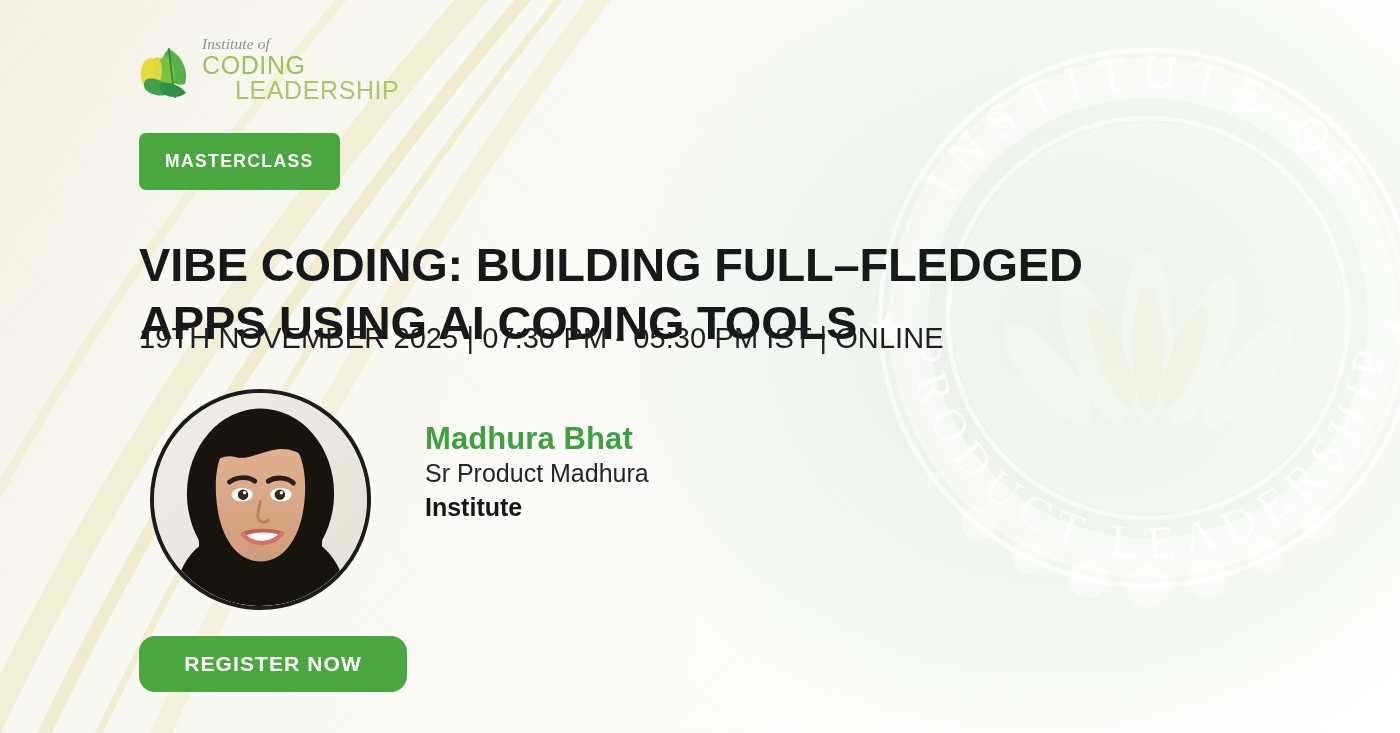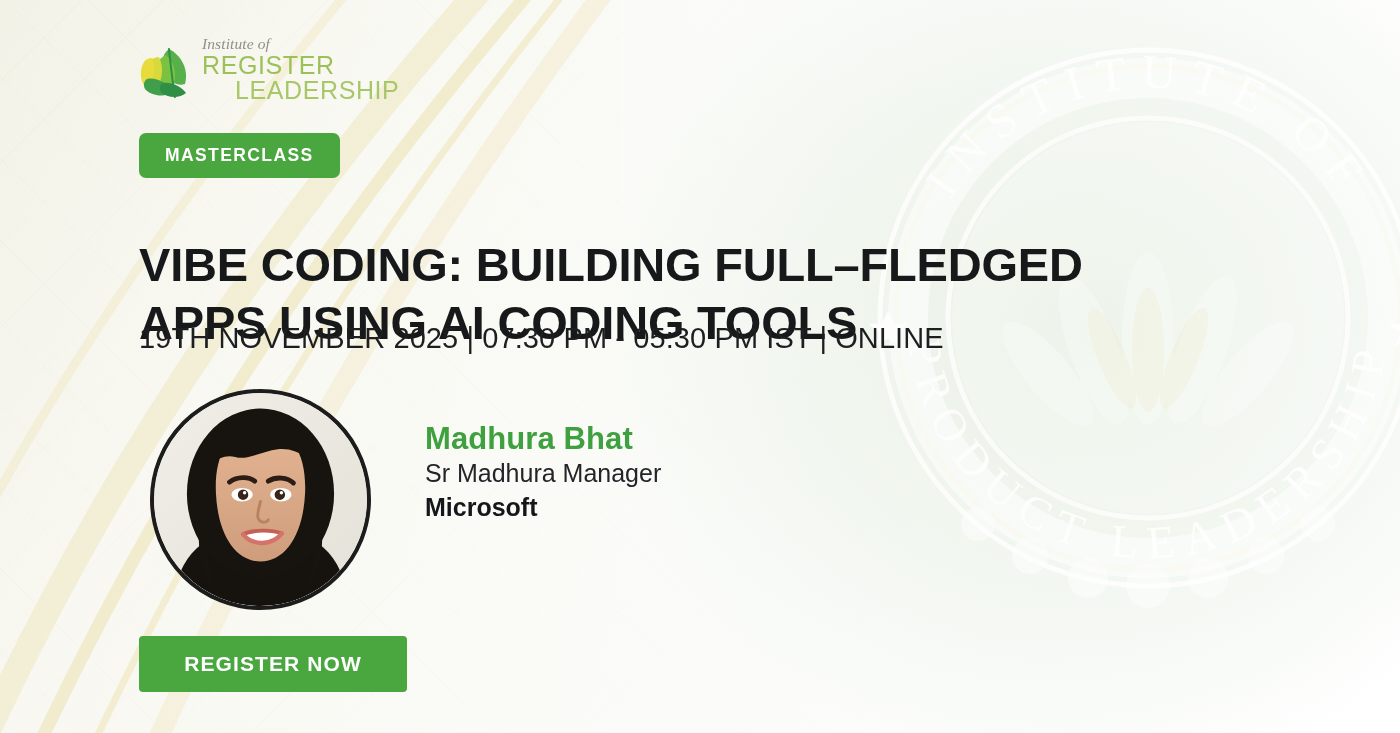--- a/index.html
+++ b/index.html
@@ -78,21 +78,21 @@
   }
   .logo-word.second { color: #a7c768; margin-left: 33px; }
 
   
   .badge {
     position: absolute;
     left: 139px; top: 133px;
     background: #4aa63f;
     color: #ffffff;
     border-radius: 7px;
-    padding: 2px 26px;
+    padding: 8px 26px;
     height: 41px;
     display: inline-flex;
     align-items: center;
     justify-content: center;
     font-size: 17.5px;
     font-weight: bold;
     letter-spacing: 1.4px;
   }
 
   
@@ -156,21 +156,21 @@
     color: #15161a;
   }
 
   
   .cta {
     position: absolute;
     left: 139px; top: 636px;
     width: 268px; height: 56px;
     background: #4aa63f;
     border: none;
-    border-radius: 4px;
+    border-radius: 16px;
     color: #ffffff;
     font-size: 21px;
     font-weight: bold;
     letter-spacing: 1.1px;
     font-family: "Liberation Sans", sans-serif;
     cursor: pointer;
     display: flex;
     align-items: center;
     justify-content: center;
   }
@@ -252,21 +252,21 @@
           <path d="M27 16 C36 24, 39 37, 33 50 C23 48, 16 36, 18 25 C19 21, 23 18, 27 16 Z" fill="#7cc242"></path>
           <path d="M20 18 C25 28, 24 42, 16 50 C8 45, 5 33, 9 24 C12 20, 16 18, 20 18 Z" fill="#d8d93c"></path>
           <path d="M13 19 C17 29, 15 42, 7 49 C1 43, 0 31, 5 23 C7 20, 10 19, 13 19 Z" fill="#e8dc3d"></path>
           <path d="M8 40 C16 38, 28 43, 34 53 C26 59, 12 57, 6 50 C4 46, 5 42, 8 40 Z" fill="#3f9f4a"></path>
           <path d="M24 44 C32 43, 42 47, 47 54 C40 60, 28 59, 22 53 C20 49, 21 45, 24 44 Z" fill="#2f8f47"></path>
           <path d="M30 10 C31.5 24, 33 40, 36 58" stroke="#2f8f47" stroke-width="2" fill="none" stroke-linecap="round"></path>
         </g>
       </svg>
       <div class="logo-text">
         <span class="logo-inst">Institute of</span>
-        <span class="logo-word">REGISTER</span>
+        <span class="logo-word">CODING</span>
         <span class="logo-word second">LEADERSHIP</span>
       </div>
     </div>
 
     <div class="badge">
       <span>MASTERCLASS</span>
     </div>
 
     <h1 class="headline">
       <span class="ln">VIBE CODING: BUILDING FULL–FLEDGED</span>
@@ -317,22 +317,22 @@
 
           <path d="M92 146 C 102 156, 122 156, 132 145 C 124 140, 100 140, 92 146 Z" fill="#ffffff"></path>
           <path d="M92 146 C 102 141, 122 141, 132 145" stroke="#c46055" stroke-width="4" fill="none" stroke-linecap="round"></path>
           <path d="M92 146 C 102 158, 122 158, 132 145" stroke="#d4736a" stroke-width="4.5" fill="none" stroke-linecap="round"></path>
         </g>
       </svg>
     </div>
 
     <div class="speaker-info">
       <div class="speaker-name">Madhura Bhat</div>
-      <div class="speaker-role">Sr Madhura Manager</div>
-      <div class="speaker-company">Microsoft</div>
+      <div class="speaker-role">Sr Product Madhura</div>
+      <div class="speaker-company">Institute</div>
     </div>
 
     <button class="cta">
       <span>REGISTER NOW</span>
     </button>
 
   </div>
 </div>
 
 </body></html>

